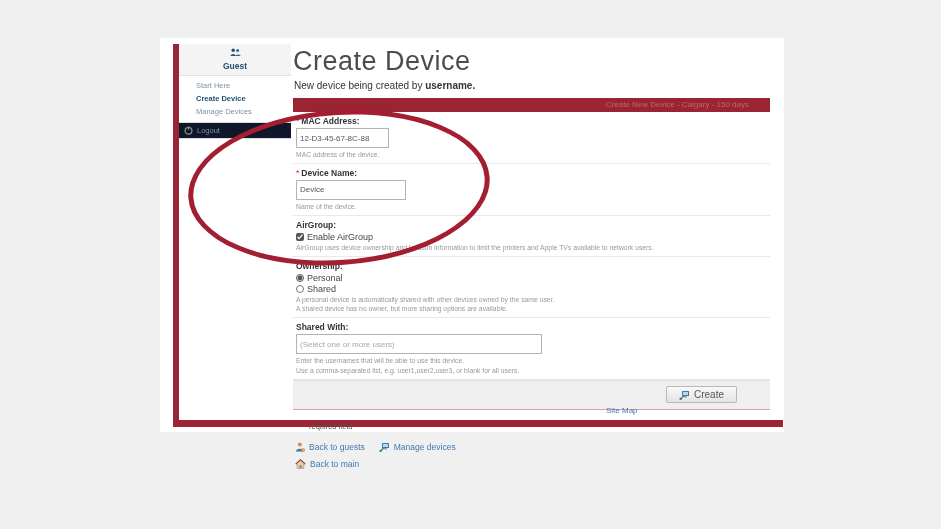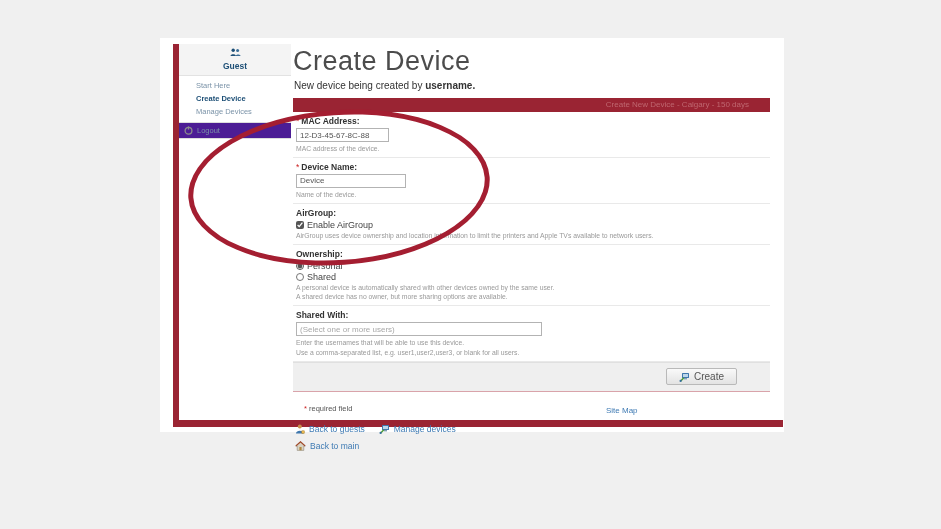--- a/index.html
+++ b/index.html
@@ -23,40 +23,40 @@
   .sb-header {
     display:flex; align-items:center; gap:4px; padding:4px 5px;
     background:#f4f4f4; border-bottom:1px solid #e2e2e2;
     color:#1d4f76; font-weight:bold; font-size:8.5px;flex-direction:column;
   }
   .sb-items { padding:3px 0 4px 0; }
   .sb-item { padding:2px 5px 2px 17px; font-size:7.5px; color:#7b93a8; cursor:pointer; }
   .sb-item.active { color:#1d4f76; font-weight:bold; }
   .sb-logout {
     display:flex; align-items:center; gap:4px; padding:3px 5px;
-    background:#4c1d95; border-top:1px solid #dddddd; border-bottom:1px solid #dddddd;
+    background:#0f172a; border-top:1px solid #dddddd; border-bottom:1px solid #dddddd;
     font-size:7.5px; color:#7b93a8; cursor:pointer;
   }
 
   
   .main { position:absolute; left:133px; top:8px; width:477px; }
   .page-title { font-size:27px; font-weight:300; color:#4c4c4c; letter-spacing:0.5px; }
   .subtitle { font-size:10px; color:#333; margin:3px 0 7px 1px; }
   .subtitle b { font-weight:bold; }
   .banner {
     height:14px; background:#9a2433; color:#bf6770; font-size:8px;
     text-align:right; line-height:14px; padding-right:21px;
     white-space:nowrap; overflow:hidden;
   }
   .form-box { border-bottom:1px solid #d9a3aa; }
   .frow { padding:4px 4px 3px 3px; border-bottom:1px solid #e9e9e9; }
   .flabel { font-size:8.5px; font-weight:bold; color:#333; margin-bottom:2px; }
   .req { color:#cc2222; font-weight:normal; margin-right:2px; }
   .tinput {
-    display:block; height:14px; border:1px solid #b3b3b3; background:#fff;
+    display:block; height:20px; border:1px solid #b3b3b3; background:#fff;
     font-size:8px; color:#555; padding:0 3px; margin:1px 0 2px 0;
     font-family:"Liberation Sans", sans-serif;
   }
   .tinput::placeholder { color:#a8a8a8; }
   .w-mac { width:93px; } .w-name { width:110px; } .w-shared { width:246px; }
   .help { font-size:6.8px; color:#999; line-height:1.45; }
   .choice { display:flex; align-items:center; gap:3px; font-size:9px; color:#444; margin:1px 0; }
   .choice input { width:8px; height:8px; margin:0; accent-color:#555; }
   .btn-row {
     background:#efefef; border-top:1px solid #e0e0e0;

